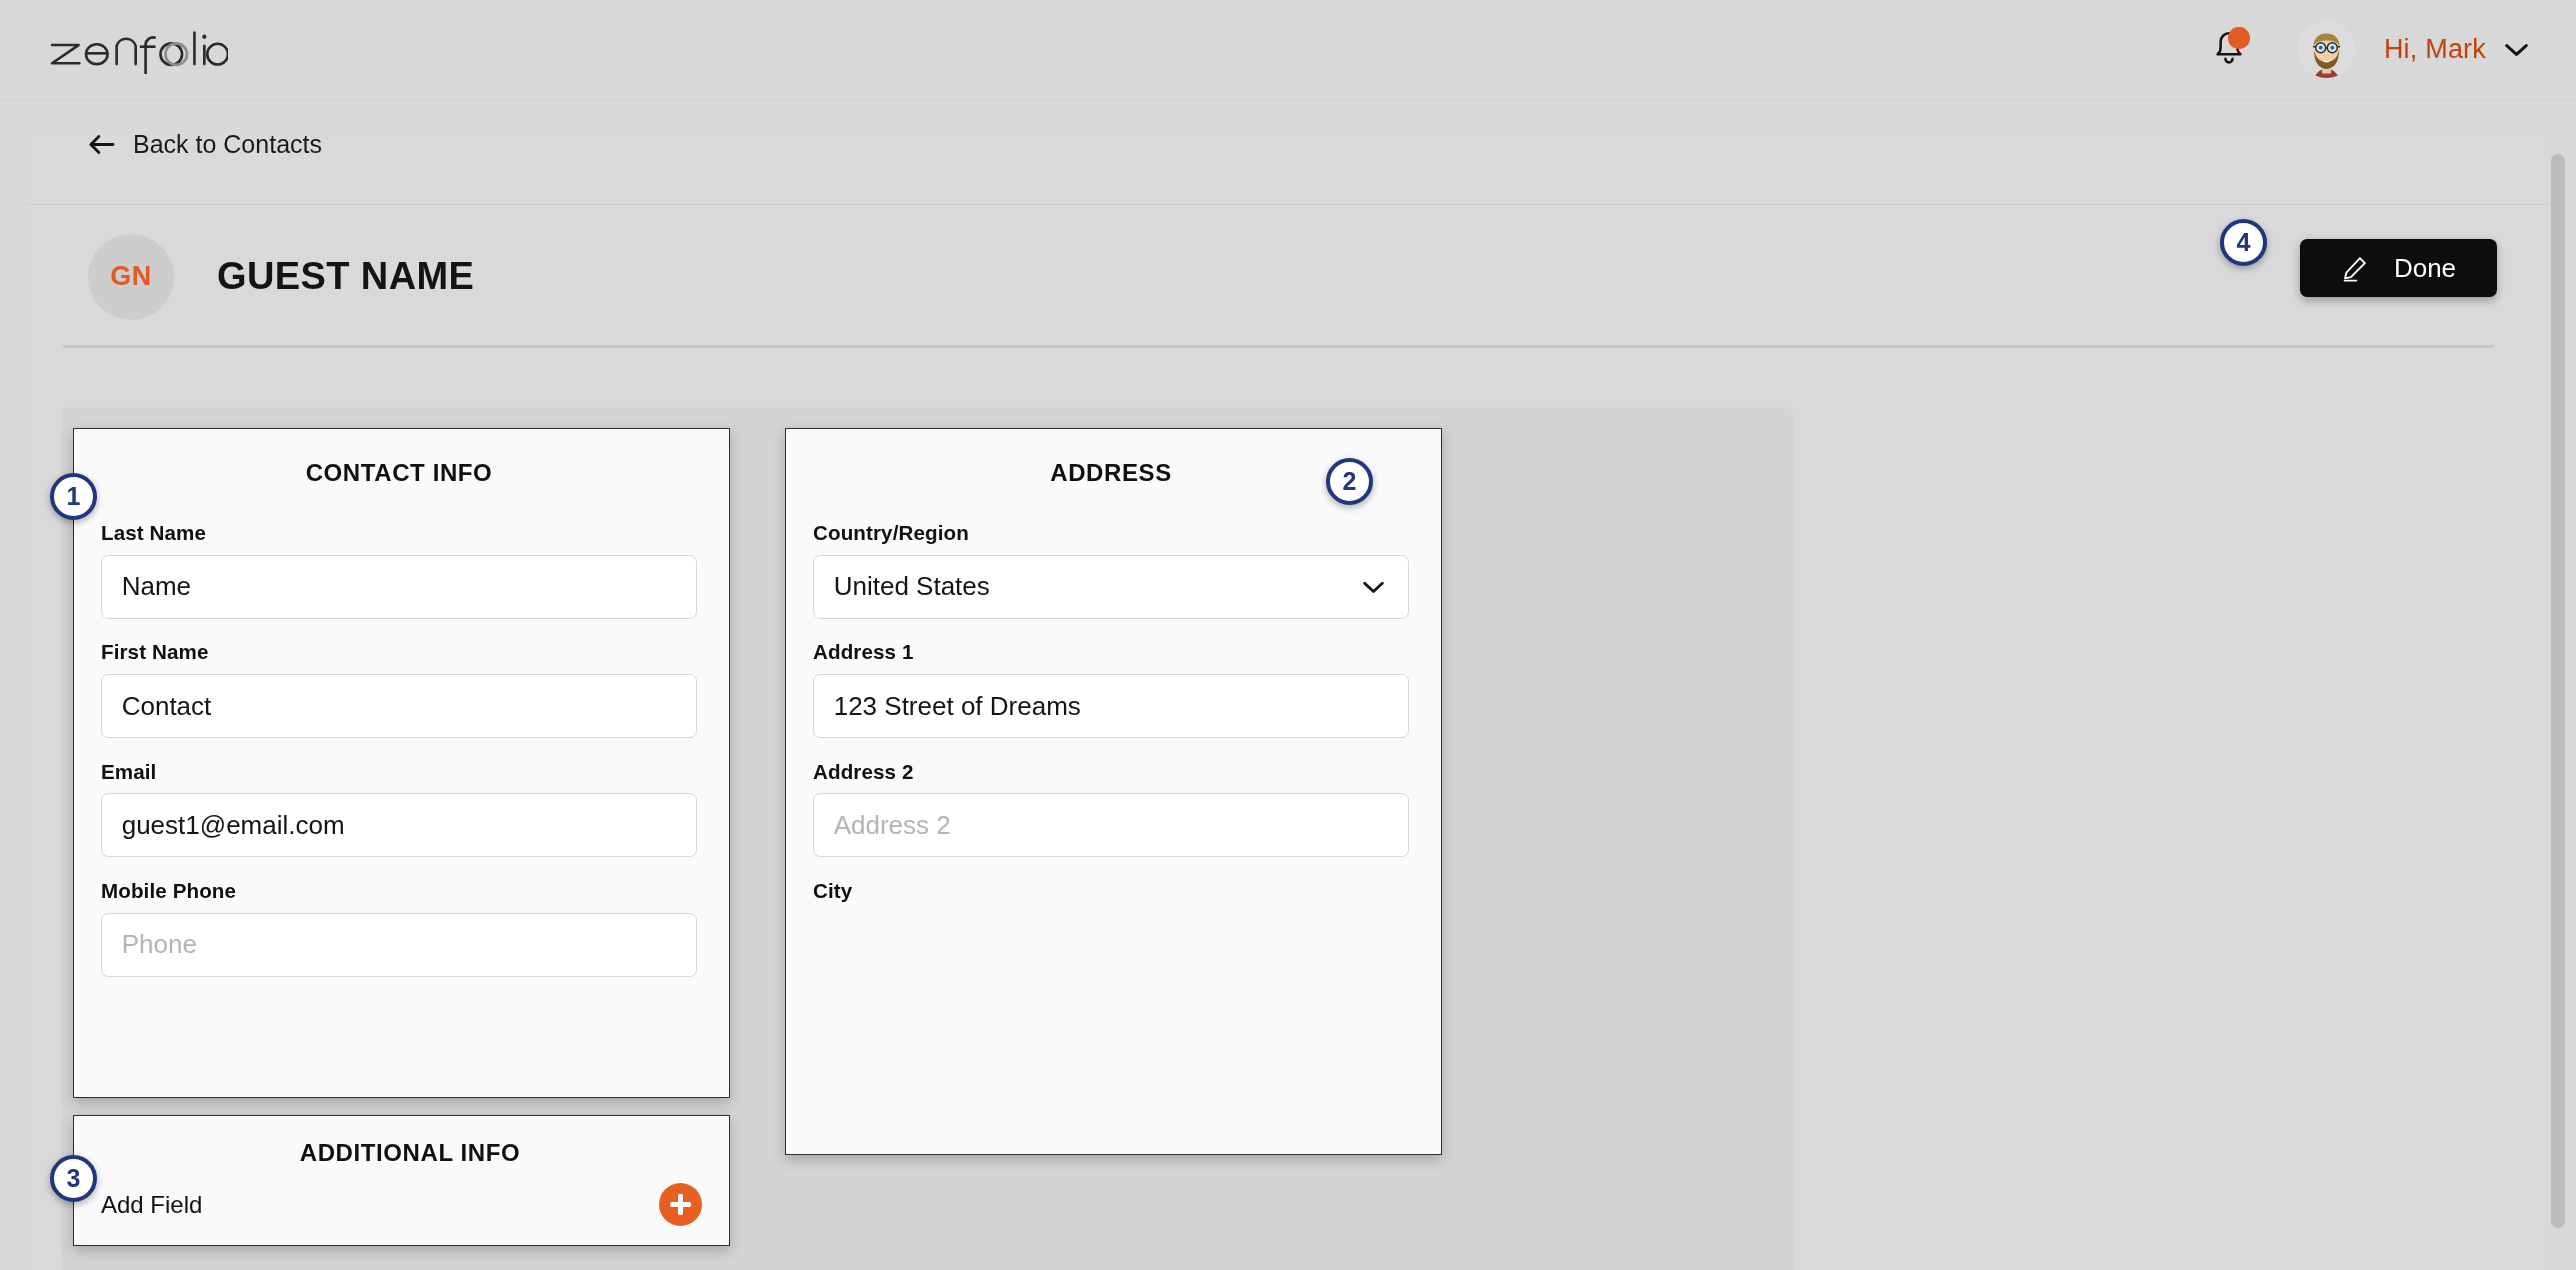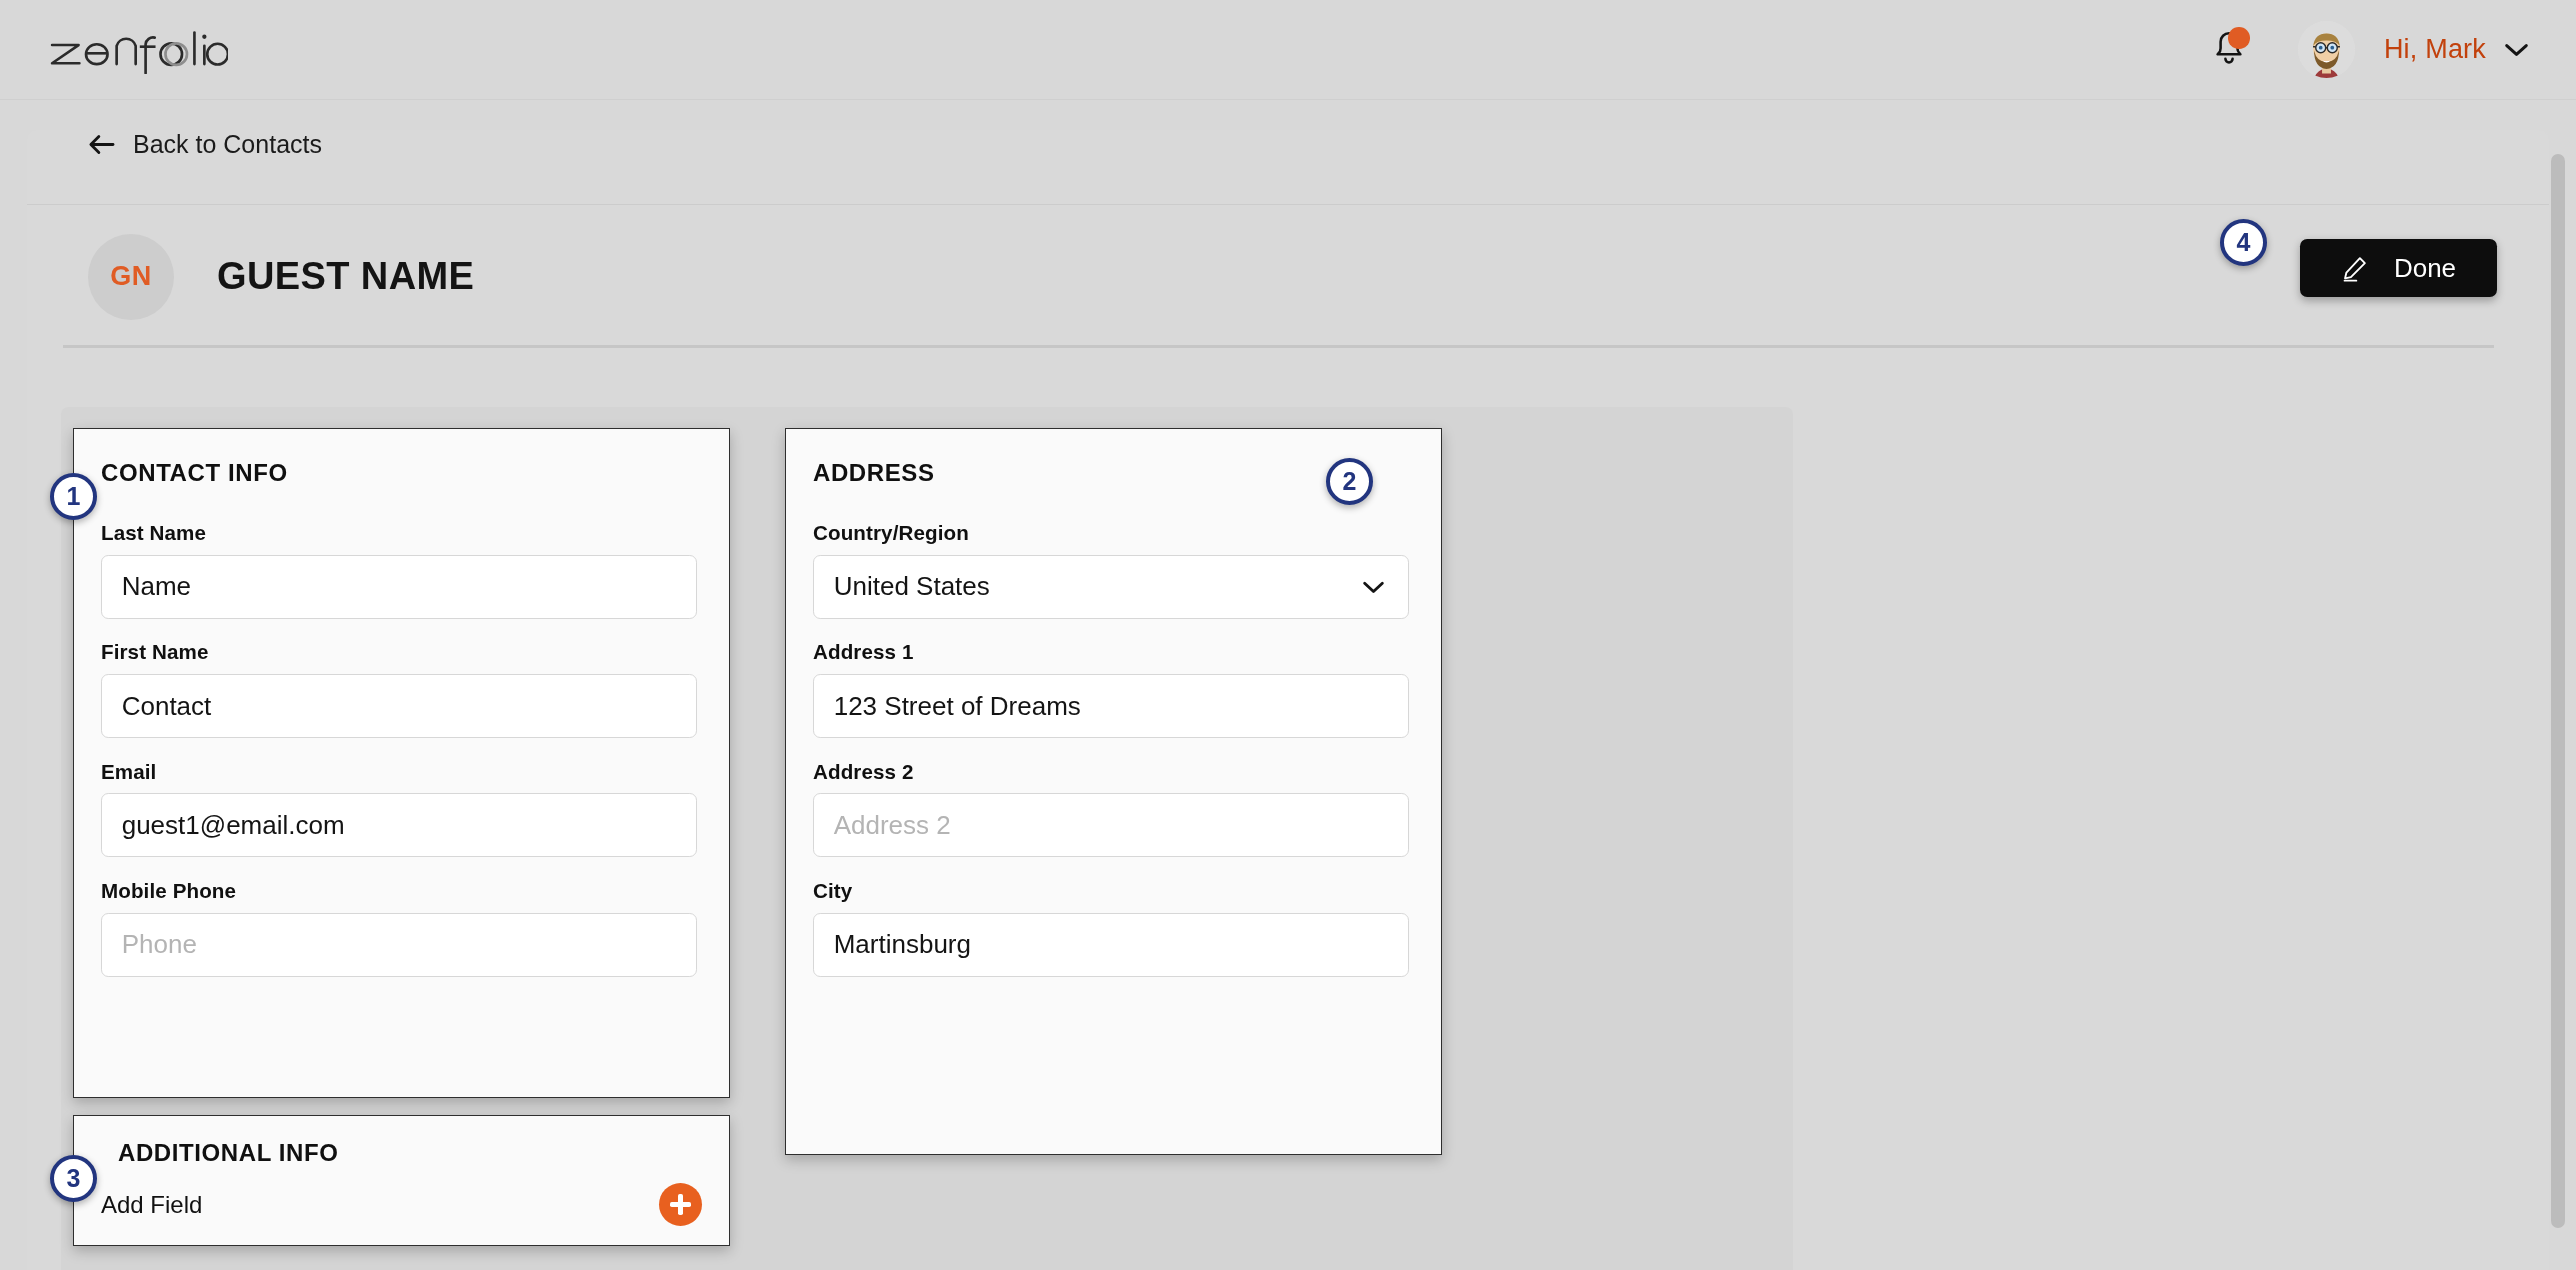--- a/index.html
+++ b/index.html
@@ -99,21 +99,21 @@
   }
 
   .panel {
     position: absolute; background: #fafafa;
     border: 1.8px solid #2e2e2e;
     box-shadow: 0 5.4px 12.5px rgba(0,0,0,.22);
   }
   .panel-inner { padding: 30px 32px 25px 27px; }
   .panel-title {
     font-size: 24px; font-weight: 700; color: #101010;
-    letter-spacing: 0.6px; margin-bottom: 34px;
+    letter-spacing: 0.6px; margin-bottom: 34px; text-align: center;
   }
   .field-label {
     font-size: 20.6px; font-weight: 700; color: #101010;
     margin-bottom: 9.8px; letter-spacing: 0.1px;
   }
   .field-box {
     height: 64px; background: #ffffff;
     border: 1.8px solid #d7d7d7; border-radius: 7.2px;
     display: flex; align-items: center;
     padding: 0 19.7px; font-size: 26px; color: #141414;
@@ -332,21 +332,20 @@
       <div class="field-box">123 Street of Dreams</div>
     </div>
 
     <div>
       <div class="field-label">Address 2</div>
       <div class="field-box placeholder">Address 2</div>
     </div>
 
     <div>
       <div class="field-label">City</div>
-      <div class="field-box">Martinsburg</div>
     </div>
 
 
   </div>
 </div>
 
 <div class="panel" id="panel-additional">
   <div class="panel-inner" style="padding:23px 27px 18px 27px;">
     <div class="panel-title" style="margin-bottom:16px;margin-left:17px;">ADDITIONAL INFO</div>
     <div class="add-field-row">

